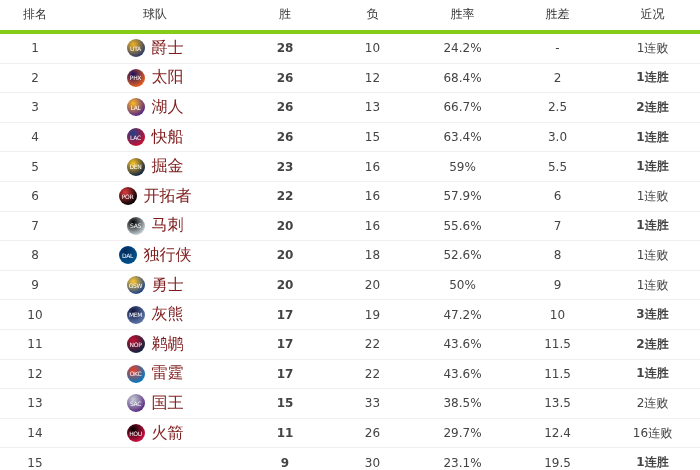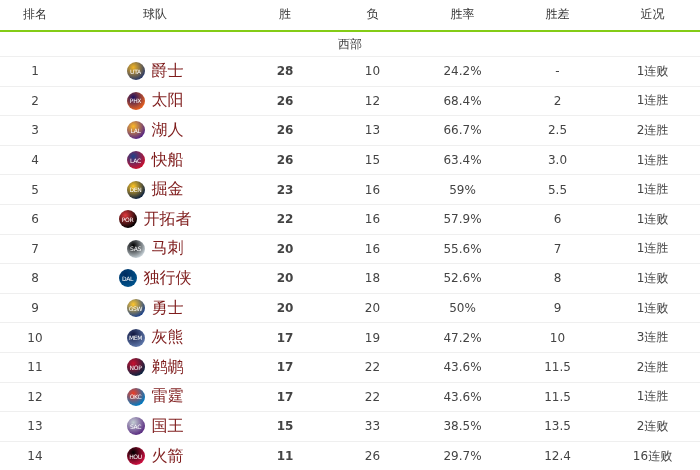--- a/index.html
+++ b/index.html
@@ -18,21 +18,21 @@
     width: 700px;
     border-collapse: collapse;
     table-layout: fixed;
   }
   .standings th {
     font-weight: normal;
     font-size: 12px;
     color: #333333;
     padding: 6px 0 7px 0;
     text-align: center;
-    border-bottom: 2px solid #84cc16;
+    border-bottom: 4px solid #84cc16;
   }
   .standings td {
     font-size: 12px;
     color: #444444;
     text-align: center;
     height: 28.6px;
     padding: 0;
     border-bottom: 1px solid #efefef;
   }
   .col-rank  { width: 70px; }
@@ -69,43 +69,40 @@
     font-family: "DejaVu Sans", "Liberation Sans", sans-serif;
     color: #ffffff;
     letter-spacing: -0.3px;
     flex: 0 0 auto;
     overflow: hidden;
   }
   .team-name {
     font-size: 16px;
     color: #7f1d1d;
   }
-  .recent-win  { color: #d43a3a; }
+  .recent-win  { color: #d43a3a; font-weight: bold; }
   .recent-lose { color: #3a6fd4; }
   .rank-num { color: #666666; }
 </style>
 </head>
 <body>
 
 <table class="standings">
   <thead>
     <tr>
       <th class="col-rank">排名</th>
       <th class="col-team">球队</th>
       <th class="col-win">胜</th>
       <th class="col-loss">负</th>
       <th class="col-pct">胜率</th>
       <th class="col-gb">胜差</th>
       <th class="col-recent">近况</th>
     </tr>
   </thead>
   <tbody id="tbody">
-    <tr class="section-row">
-      <td colspan="7" class="section-title">西部</td>
-    </tr>
   <tr>
         <td class="col-rank rank-num">1</td>
         <td class="col-team">
           <div class="team-cell">
             <span class="team-logo" style="background: radial-gradient(circle at 35% 30%, rgb(240, 179, 35) 0%, rgb(43, 58, 103) 75%);">UTA</span>
             <span class="team-name">爵士</span>
           </div>
         </td>
         <td class="col-win">28</td>
         <td class="col-loss">10</td>

